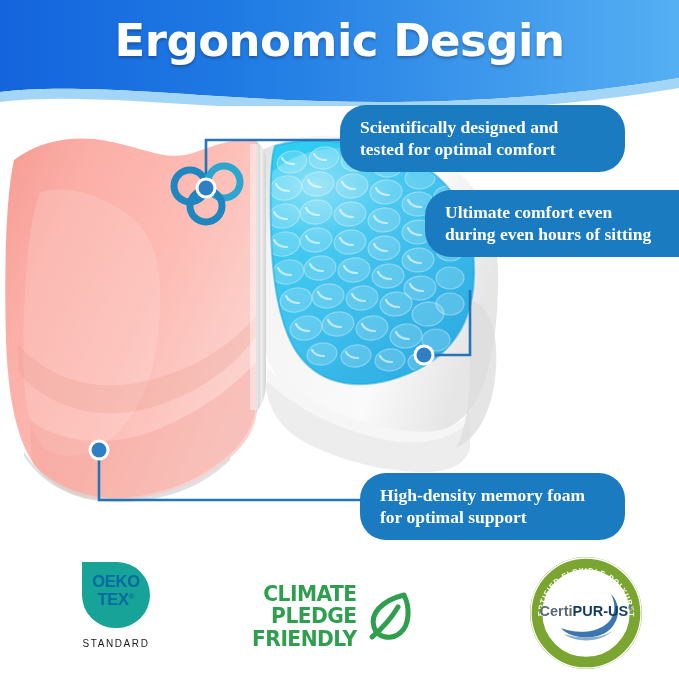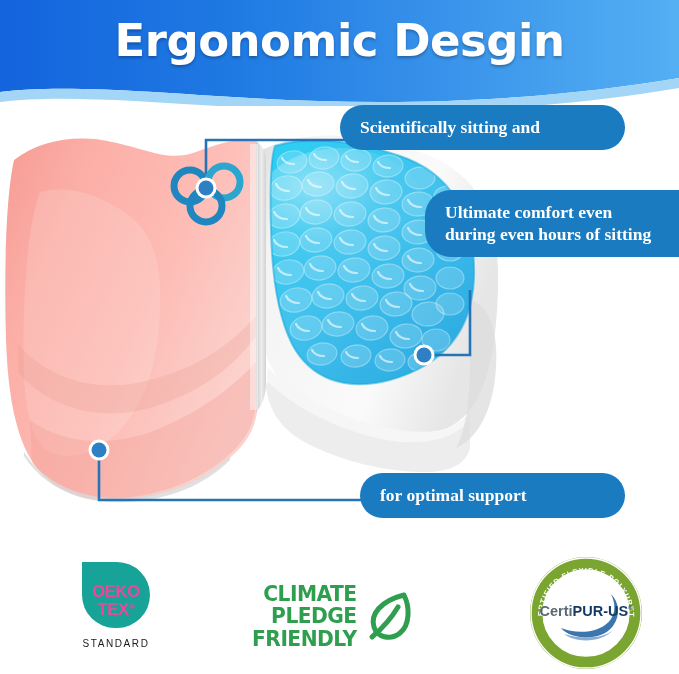--- a/index.html
+++ b/index.html
@@ -97,23 +97,23 @@
   
   .badge-oeko { left: 36px; top: 10px; width: 160px; text-align: center; }
   .oeko-mark { position: relative; width: 68px; height: 66px; margin: 0 auto; }
   .oeko-shape {
     width: 68px; height: 66px;
     background: #17a398;
     border-radius: 0 34px 34px 34px;
   }
   .oeko-text {
     position: absolute;
-    left: 0; top: 21px; width: 68px;
+    left: 0; top: 11px; width: 68px;
     text-align: center;
-    color: #ec4899;
+    color: #0369a1;
     font-family: "Liberation Sans", sans-serif;
     font-weight: bold;
     font-size: 16.5px;
     line-height: 1.08;
     letter-spacing: -0.3px;
   }
   .oeko-text .reg { font-size: 8px; vertical-align: super; }
   .oeko-std {
     margin-top: 9px;
     color: #1a1a1a;
@@ -366,29 +366,31 @@
         <circle cx="206" cy="88" r="7.5" fill="#2f7fc4"></circle>
         <circle cx="424" cy="255" r="10.5" fill="#ffffff"></circle>
         <circle cx="424" cy="255" r="7.5" fill="#2f7fc4"></circle>
         <circle cx="99" cy="350" r="10.5" fill="#ffffff"></circle>
         <circle cx="99" cy="350" r="7.5" fill="#2f7fc4"></circle>
       </g>
     </svg>
   </div>
 
   <div class="callout callout-1">
-    <span>Scientifically sitting and</span>
+    <span>Scientifically designed and</span>
+    <span>tested for optimal comfort</span>
   </div>
 
   <div class="callout callout-2">
     <span>Ultimate comfort even</span>
     <span>during even hours of sitting</span>
   </div>
 
   <div class="callout callout-3">
+    <span>High-density memory foam</span>
     <span>for optimal support</span>
   </div>
 
   <div class="badges">
 
     <div class="badge badge-oeko">
       <div class="oeko-mark">
         <div class="oeko-shape"></div>
         <div class="oeko-text">
           <div>OEKO</div>

